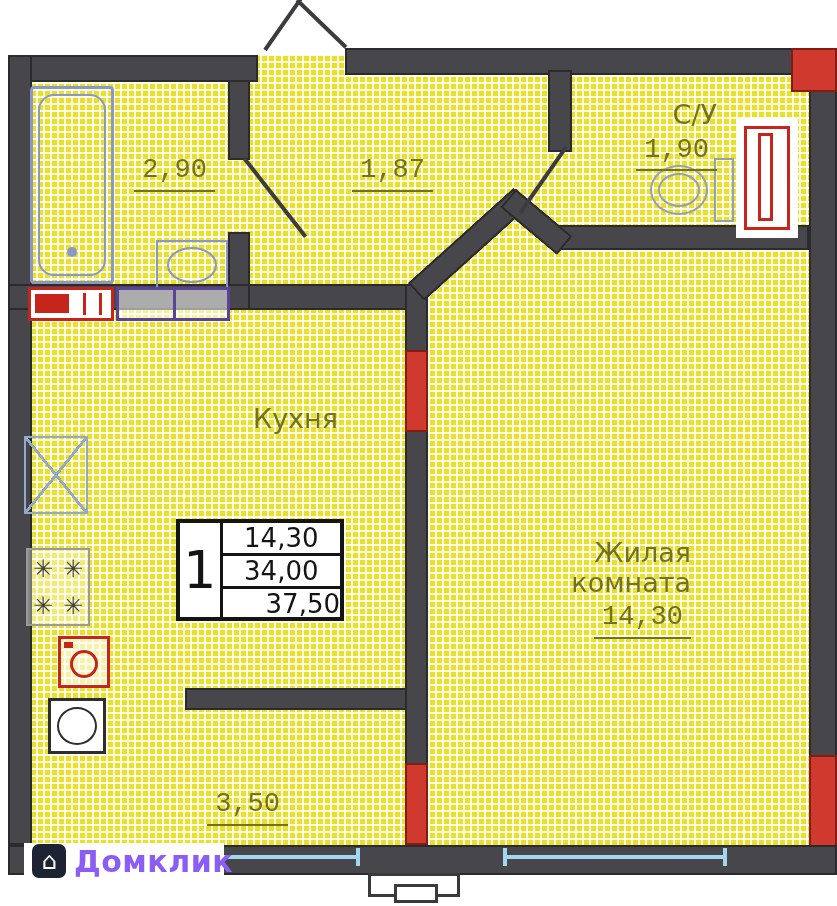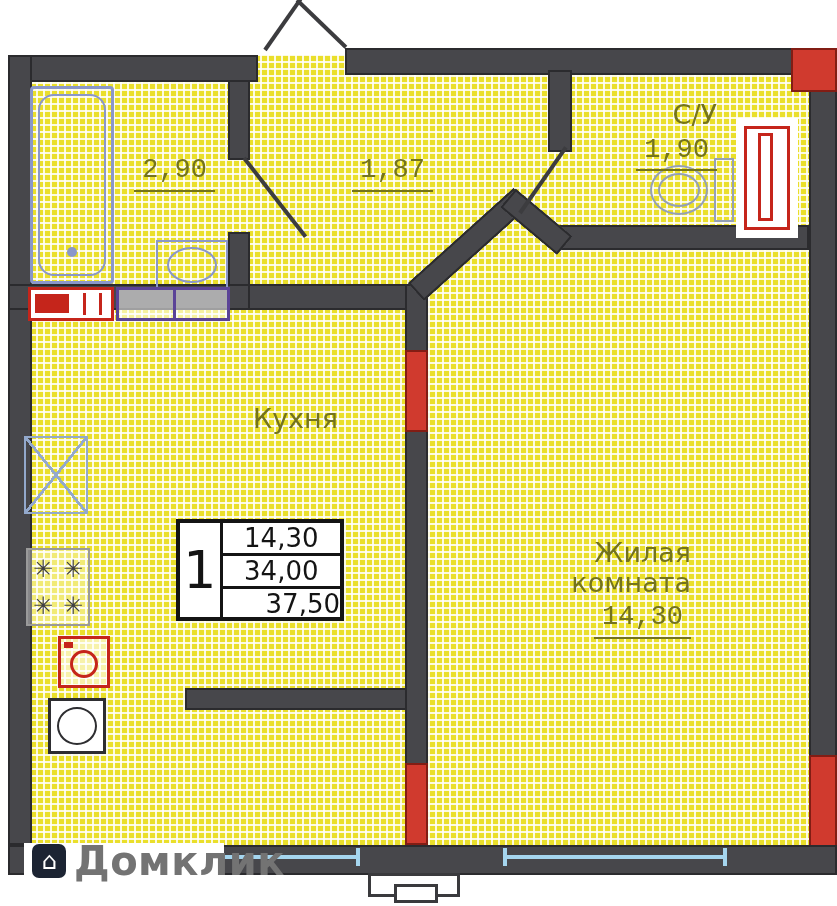--- a/index.html
+++ b/index.html
@@ -53,21 +53,21 @@
   .value{display:inline-block;border-bottom:2px solid #73731d;padding:0 8px 4px;}
   
   .legend{display:flex;background:#ffffff;border:4px solid #141414;box-sizing:border-box;color:#141414;}
   .legend-count{width:46px;display:flex;align-items:center;justify-content:center;font-size:52px;border-right:3px solid #141414;}
   .legend-values{flex:1;display:flex;flex-direction:column;}
   .legend-row{flex:1;display:flex;align-items:center;justify-content:center;font-size:26px;border-bottom:3px solid #141414;}
   .legend-row:last-child{border-bottom:none;margin-left:43px;}
   
   .brand{display:flex;align-items:center;gap:8px;height:36px;}
   .brand-icon{width:34px;height:34px;background:#1c2433;border-radius:7px;color:#ffffff;display:flex;align-items:center;justify-content:center;font-size:24px;}
-  .brand-text{font-size:40px;font-weight:700;color:#737373;letter-spacing:.5px;}
+  .brand-text{font-size:30px;font-weight:700;color:#8b5cf6;letter-spacing:.5px;}
 </style>
 </head>
 <body>
 
 <div class="plan">
 
   <div class="abs floor" style="left:8px;top:55px;width:801px;height:792px"></div>
 
   <div class="abs wall" style="left:8px;top:55px;width:250px;height:27px"></div>
   <div class="abs wall" style="left:345px;top:48px;width:450px;height:27px"></div>
@@ -157,20 +157,23 @@
     <div>С/У</div>
     <div class="valwrap"><span class="value">1,90</span></div>
   </div>
   <div class="abs label" style="left:188px;top:404px;width:150px">
     <div>Кухня</div>
   </div>
   <div class="abs label" style="left:480px;top:538px;width:211px">
     <div>Жилая комната</div>
     <div class="valwrap"><span class="value">14,30</span></div>
   </div>
+  <div class="abs label" style="left:168px;top:784px;width:120px">
+    <div class="valwrap"><span class="value">3,50</span></div>
+  </div>
 
   <div class="abs legend" style="left:176px;top:519px;width:168px;height:102px">
     <div class="legend-count">1</div>
     <div class="legend-values">
       <div class="legend-row">14,30</div>
       <div class="legend-row">34,00</div>
       <div class="legend-row">37,50</div>
     </div>
   </div>
 

